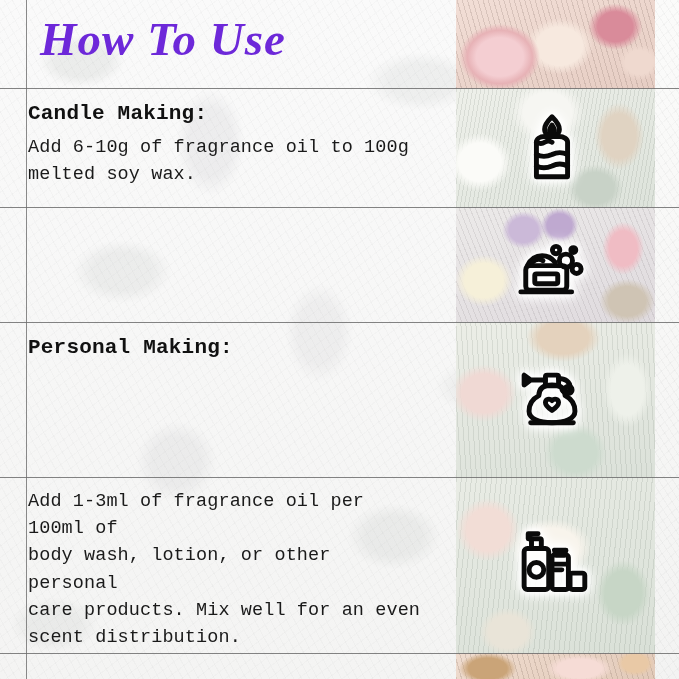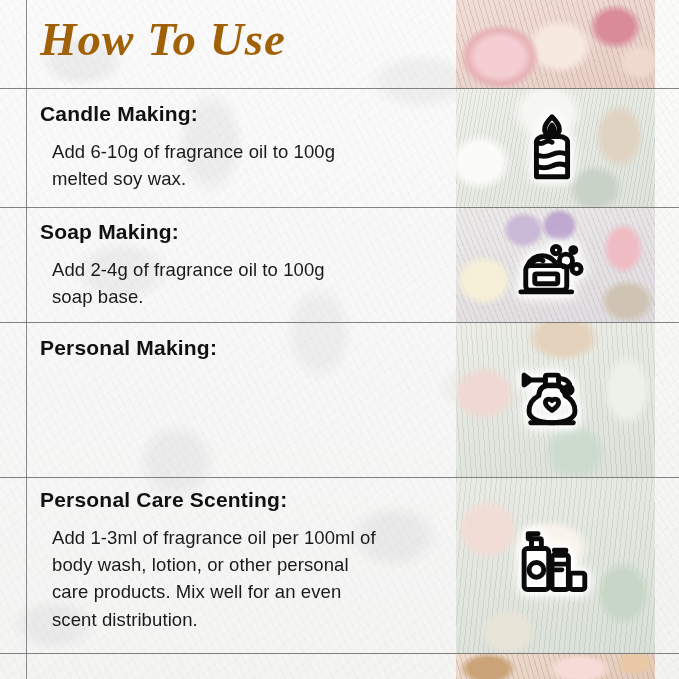--- a/index.html
+++ b/index.html
@@ -139,38 +139,38 @@
   
   .title {
     position: absolute;
     left: 40px;
     top: 12px;
     font-family: "Liberation Serif", "DejaVu Serif", serif;
     font-style: italic;
     font-weight: 700;
     font-size: 47px;
     letter-spacing: 1px;
-    color: #a16207;
+    color: #6d28d9;
     white-space: nowrap;
   }
-  .section { position: absolute; left: 40px; width: 400px; }
+  .section { position: absolute; left: 28px; width: 400px; font-family: Liberation Mono, monospace; }
   .sec-head {
     font-size: 21px;
     font-weight: 700;
     color: #111111;
     letter-spacing: .2px;
     margin: 0 0 9px 0;
     white-space: nowrap;
   }
   .sec-body {
     font-size: 18.5px;
     line-height: 1.47;
     color: #1a1a1a;
     letter-spacing: .1px;
-    margin: 12px;
+    margin: 0;
     white-space: pre-line;
   }
 
   
   .icon-wrap {
     position: absolute;
     left: 502px;
     width: 100px;
     height: 100px;
     display: flex;
@@ -222,25 +222,20 @@
     <svg viewBox="0 0 100 100" aria-hidden="true">
       <path d="M50 12c6 6 9 10 9 15 0 5-4 8-9 8s-9-3-9-8c0-5 3-9 9-15z"></path>
       <path d="M50 22c2 3 3 4.5 3 6.5 0 2-1.4 3.2-3 3.2s-3-1.2-3-3.2c0-2 1-3.5 3-6.5z"></path>
       <path d="M31 43c0-4 4-7 10-7h18c5 0 10 3 10 7v42H31z"></path>
       <path d="M31 43c4 2 7 2 10 0 3-2 6-2 9 0"></path>
       <path d="M31 58c6 3 12 3 19 0 6-3 13-3 19 0"></path>
       <path d="M31 72c6 3 12 3 19 0 6-3 13-3 19 0"></path>
     </svg>
   </div>
 
-  <div class="section" style="top:220px">
-    <p class="sec-head">Soap Making:</p>
-    <p class="sec-body">Add 2-4g of fragrance oil to 100g
-soap base.</p>
-  </div>
   <div class="icon-wrap" style="top:214px">
     <svg viewBox="0 0 100 100" aria-hidden="true">
       <rect x="18" y="52" width="50" height="30" rx="5"></rect>
       <rect x="29" y="62" width="28" height="12" rx="2"></rect>
       <path d="M12 84h62"></path>
       <path d="M20 52c4-8 10-12 18-12 7 0 12 3 16 8"></path>
       <path d="M26 48c4-4 9-5 13-2"></path>
       <circle cx="67" cy="46" r="8"></circle>
       <circle cx="80" cy="56" r="5.5"></circle>
       <circle cx="55" cy="33" r="4.5"></circle>
@@ -257,21 +252,20 @@
       <rect x="42" y="27" width="16" height="13" rx="2"></rect>
       <path d="M42 33H24l-8-6v12l8-6"></path>
       <path d="M58 31c8 0 14 4 14 11 0 4-2 6-5 6s-5-2-5-5"></path>
       <circle cx="70" cy="45" r="4.5"></circle>
       <path d="M50 58c3-3 8-2 8 2.5 0 4.5-8 9.5-8 9.5s-8-5-8-9.5c0-4.5 5-5.5 8-2.5z"></path>
       <path d="M24 85h52"></path>
     </svg>
   </div>
 
   <div class="section" style="top:488px">
-    <p class="sec-head">Personal Care Scenting:</p>
     <p class="sec-body">Add 1-3ml of fragrance oil per 100ml of
 body wash, lotion, or other personal
 care products. Mix well for an even
 scent distribution.</p>
   </div>
   <div class="icon-wrap" style="top:510px">
     <svg viewBox="0 0 100 100" aria-hidden="true">
       <rect x="16" y="36" width="30" height="50" rx="4"></rect>
       <rect x="25" y="24" width="12" height="12" rx="2"></rect>
       <path d="M25 24h-4v-6h12"></path>

